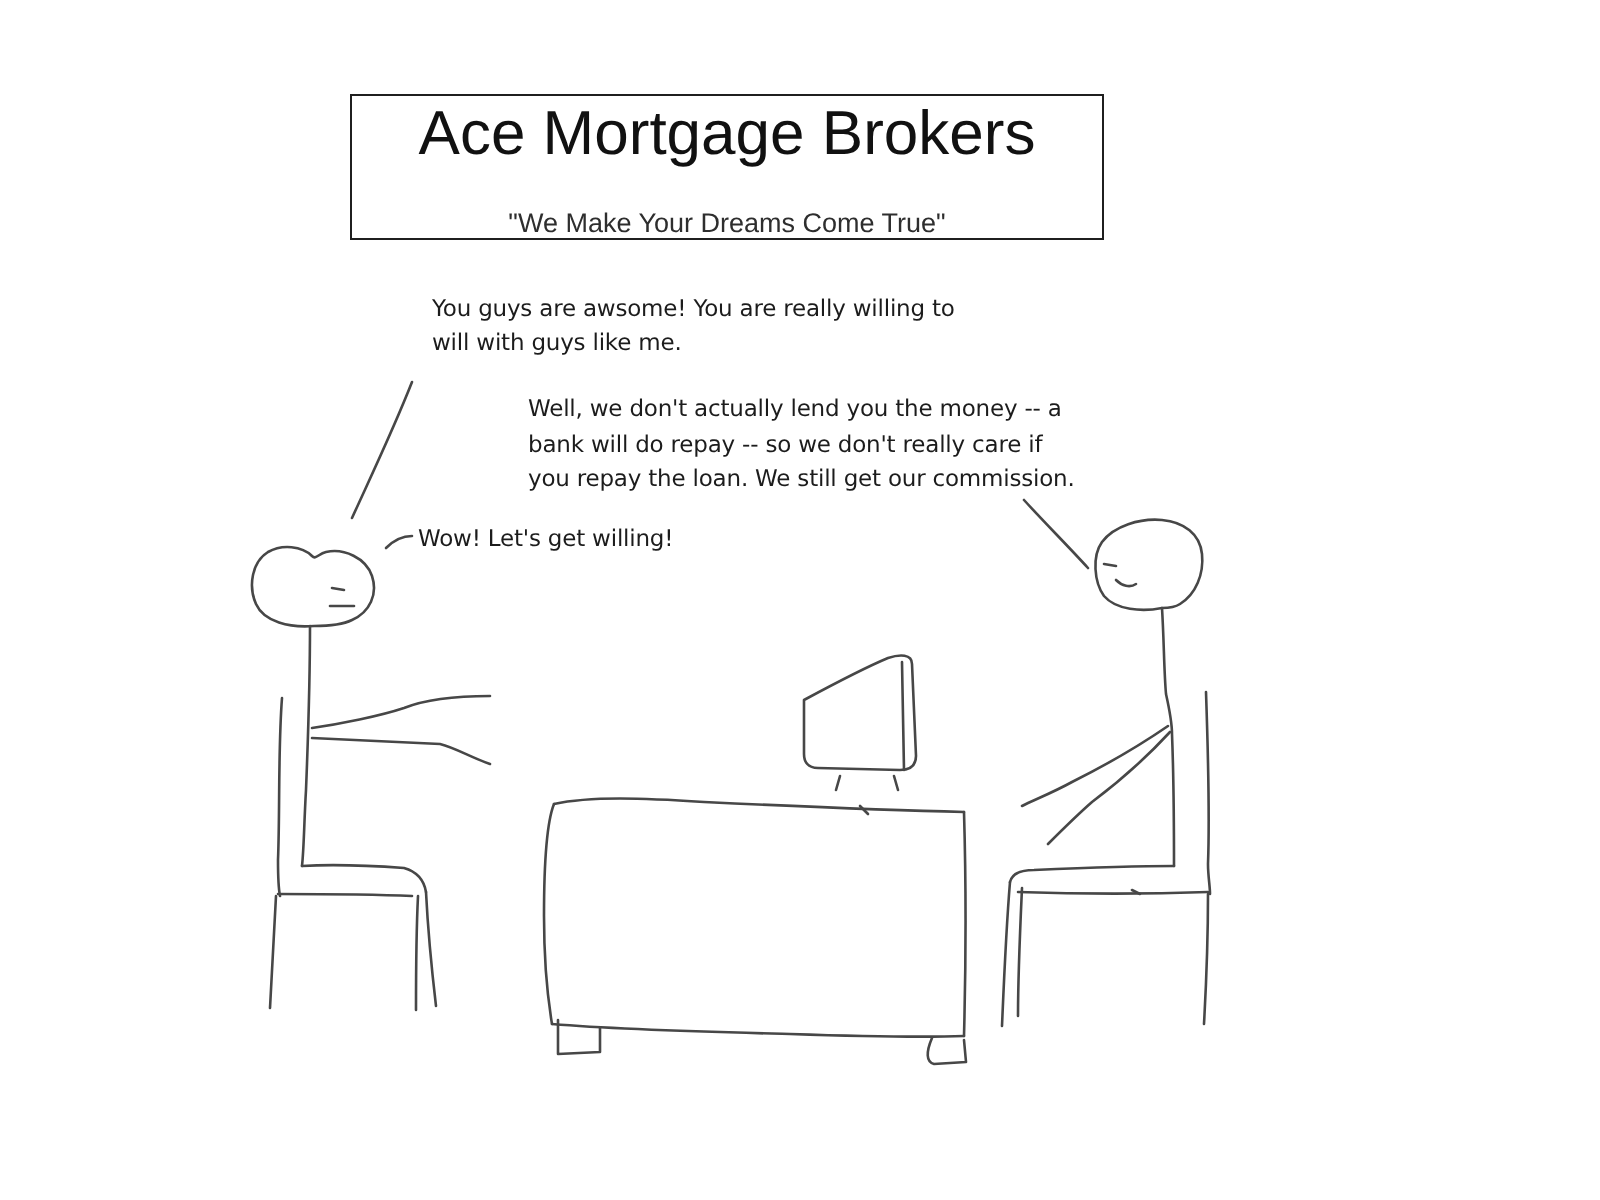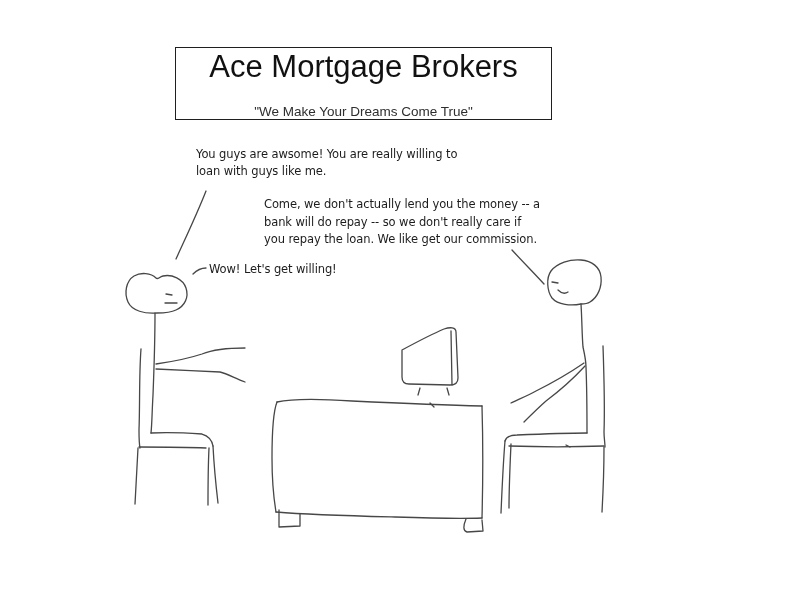--- a/index.html
+++ b/index.html
@@ -19,21 +19,21 @@
     color:#111111;white-space:nowrap;
   }
   .tagline{
     font-family:"Liberation Sans",sans-serif;font-size:13.5px;line-height:1;
     color:#2e2e2e;white-space:nowrap;
   }
   .speech{
     position:absolute;color:#1c1c1c;font-size:11.5px;line-height:17px;
     letter-spacing:-0.1px;white-space:nowrap;
   }
-  .speech.s1{left:196px;top:146px;}
+  .speech.s1{left:216px;top:146px;}
   .speech.s2{left:264px;top:196px;line-height:17.5px;}
   .speech.s3{left:209px;top:261px;}
 </style>
 </head>
 <body>
 
 <div class="canvas">
 
   <svg class="scene" viewBox="0 0 800 600" fill="none" stroke="#474747" stroke-width="1.3" stroke-linecap="round" stroke-linejoin="round">
 
@@ -102,26 +102,26 @@
     </g>
   </svg>
 
   <div class="title-box">
     <div class="title">Ace Mortgage Brokers</div>
     <div class="tagline">"We Make Your Dreams Come True"</div>
   </div>
 
   <div class="speech s1">
     <div>You guys are awsome! You are really willing to</div>
-    <div>loan with guys like me.</div>
+    <div>will with guys like me.</div>
   </div>
 
   <div class="speech s2">
-    <div>Come, we don't actually lend you the money -- a</div>
+    <div>Well, we don't actually lend you the money -- a</div>
     <div>bank will do repay -- so we don't really care if</div>
-    <div>you repay the loan. We like get our commission.</div>
+    <div>you repay the loan. We still get our commission.</div>
   </div>
 
   <div class="speech s3">
     <div>Wow! Let's get willing!</div>
   </div>
 
 </div>
 
 </body></html>

